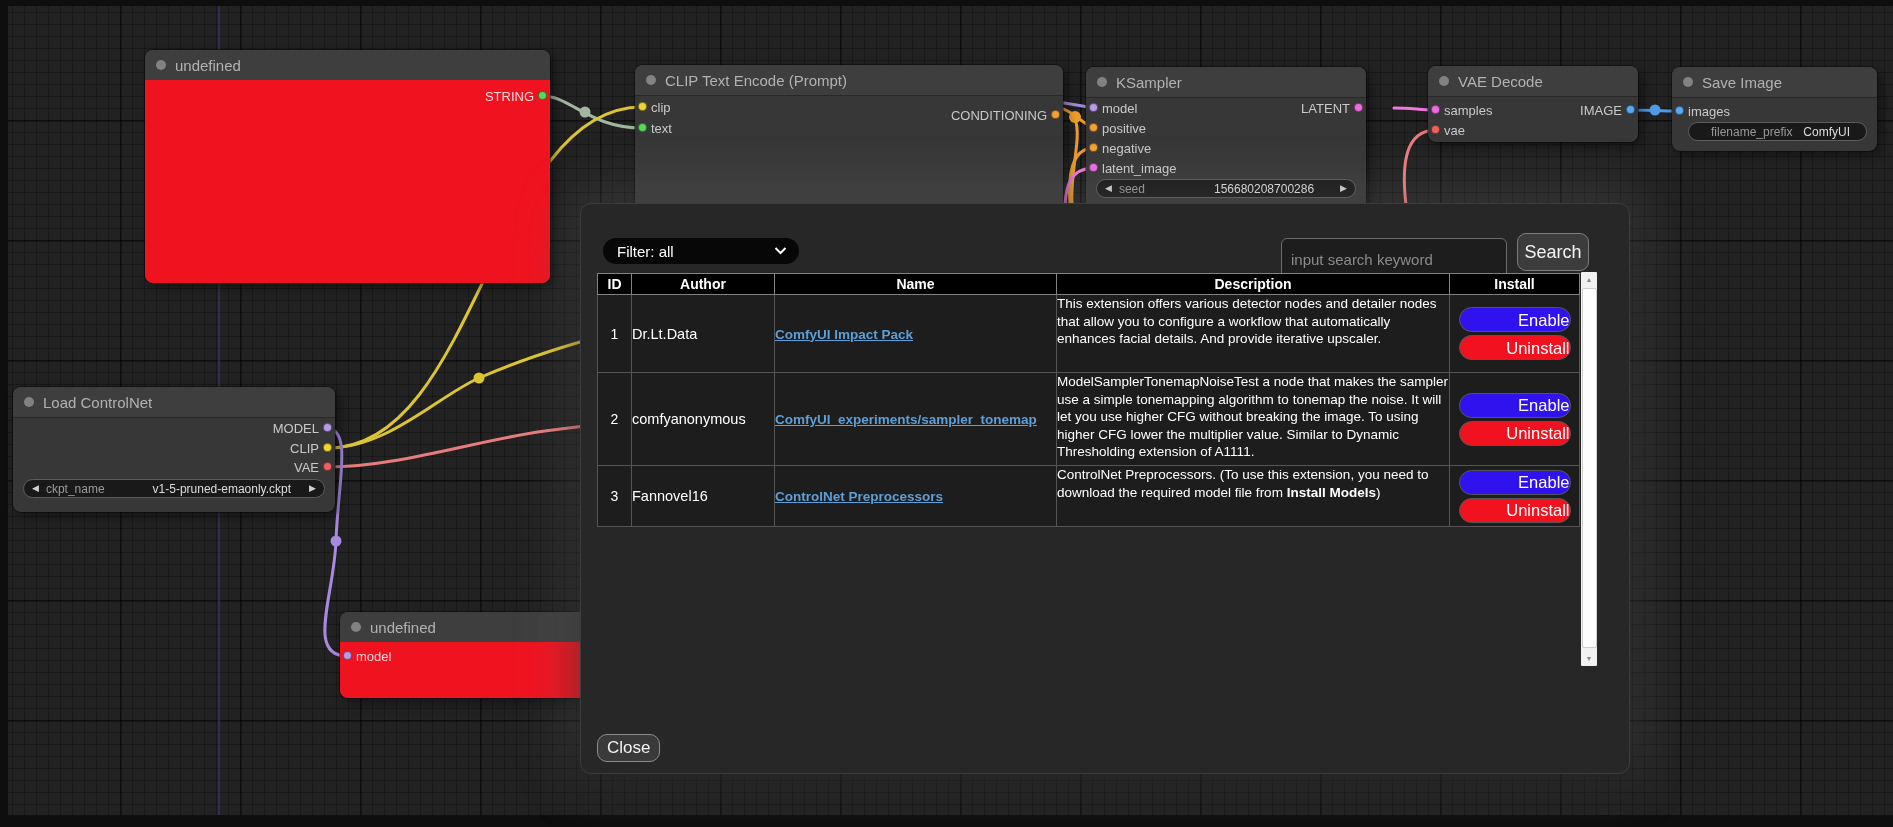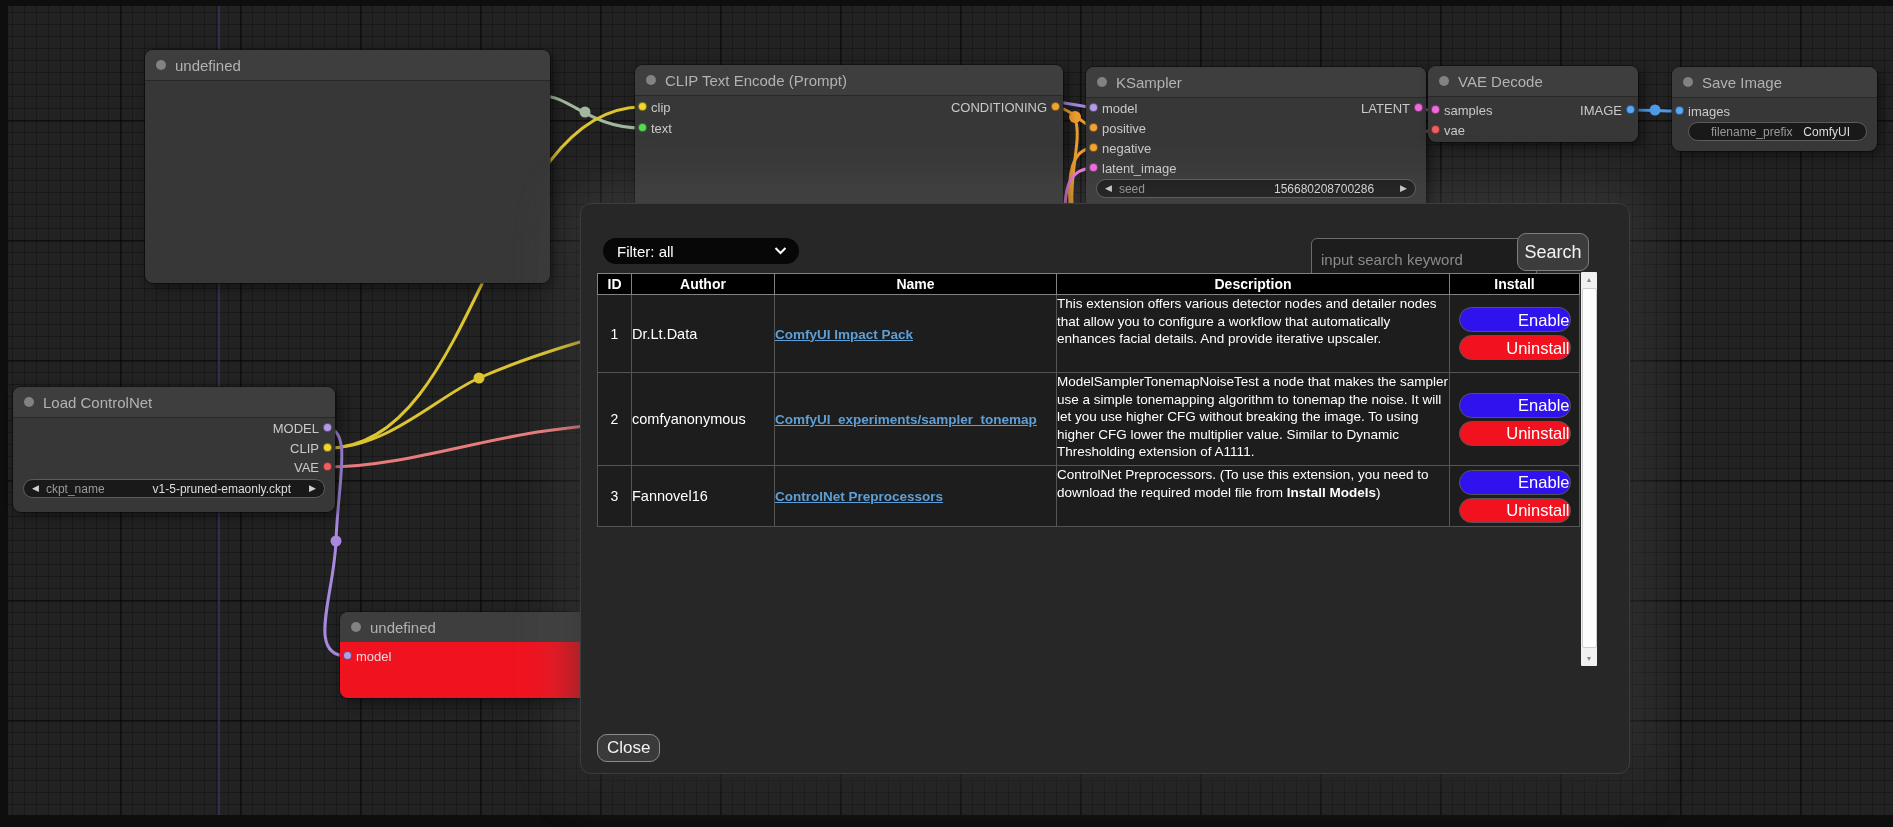--- a/index.html
+++ b/index.html
@@ -41,21 +41,21 @@
 
   
   .overlay{position:absolute;left:580px;top:203px;width:1048px;height:569px;z-index:10;background:#272727;
     border-radius:11px;border:1px solid #3c3c3c;
     box-shadow:0 0 55px 14px rgba(190,190,190,.17), 0 16px 44px rgba(0,0,0,.55);}
   .filter-pill{position:absolute;left:22px;top:34px;width:196px;height:26px;background:#070707;border-radius:13px;
     display:flex;align-items:center;color:#fff;font-size:15px;padding:0 12px 0 14px;box-sizing:border-box;cursor:pointer;gap:32px;}
   .filter-pill svg{margin-left:auto;}
   .search-input{position:absolute;left:700px;top:34px;width:226px;height:42px;box-sizing:border-box;
     background:#1d1d1d;border:1px solid #6b6b6b;border-radius:6px;color:#cccccc;font-size:15px;padding:0 9px;
-    font-family:"Liberation Sans","DejaVu Sans",sans-serif;margin-left:30px;}
+    font-family:"Liberation Sans","DejaVu Sans",sans-serif;}
   .search-input::placeholder{color:#8b8b8b;}
   .btn-search{position:absolute;left:936px;top:29px;width:72px;height:38px;background:#3c3c3c;
     border:1px solid #7d7d7d;border-radius:9px;color:#f2f2f2;font-size:18px;cursor:pointer;
     font-family:"Liberation Sans","DejaVu Sans",sans-serif;}
   table.mgr{position:absolute;left:16px;top:69px;border-collapse:collapse;table-layout:fixed;width:982px;}
   table.mgr th{background:#000;color:#fff;font-size:14px;font-weight:bold;border:1px solid #828282;height:20px;padding:0;}
   table.mgr td{background:#1d1d1d;color:#fff;border:1px solid #555;padding:0;overflow:hidden;}
   td.c-id{text-align:center;font-size:14px;}
   td.c-author{padding-left:8px;font-size:14.5px;}
   td.c-name{padding-left:7px;}
@@ -104,44 +104,50 @@
     <circle cx="336" cy="541" r="5.5" fill="#a78ae0"></circle>
     <circle cx="1075" cy="117" r="6" fill="#ef9f2e"></circle>
     <circle cx="1655" cy="110" r="5.5" fill="#4e9ce8"></circle>
   </svg>
 
   <div class="node" style="left:145px;top:50px;width:405px;height:233px;">
     <div class="nh">
       <span class="tdot"></span>
       <span class="ttitle">undefined</span>
     </div>
+    <div class="nb red">
+      <div class="slot out" style="top:7px;">
+        <span class="onred">STRING</span>
+        <span class="sdot" style="background:#57d957;"></span>
+      </div>
+    </div>
   </div>
 
   <div class="node" style="left:635px;top:65px;width:428px;height:150px;">
     <div class="nh">
       <span class="tdot"></span>
       <span class="ttitle">CLIP Text Encode (Prompt)</span>
     </div>
     <div class="nb">
       <div class="slot in" style="top:3px;">
         <span class="sdot" style="background:#eed52f;"></span>
         <span>clip</span>
       </div>
       <div class="slot in" style="top:24px;">
         <span class="sdot" style="background:#57d957;"></span>
         <span>text</span>
       </div>
-      <div class="slot out" style="top:3px;margin-left:32px;">
+      <div class="slot out" style="top:11px;margin-left:32px;">
         <span>CONDITIONING</span>
         <span class="sdot" style="background:#f2a233;"></span>
       </div>
     </div>
   </div>
 
-  <div class="node" style="left:1086px;top:67px;width:340px;height:150px;">
+  <div class="node" style="left:1086px;top:67px;width:280px;height:150px;">
     <div class="nh">
       <span class="tdot"></span>
       <span class="ttitle">KSampler</span>
     </div>
     <div class="nb">
       <div class="slot in" style="top:2px;">
         <span class="sdot" style="background:#b49ae8;"></span>
         <span>model</span>
       </div>
       <div class="slot in" style="top:22px;">

